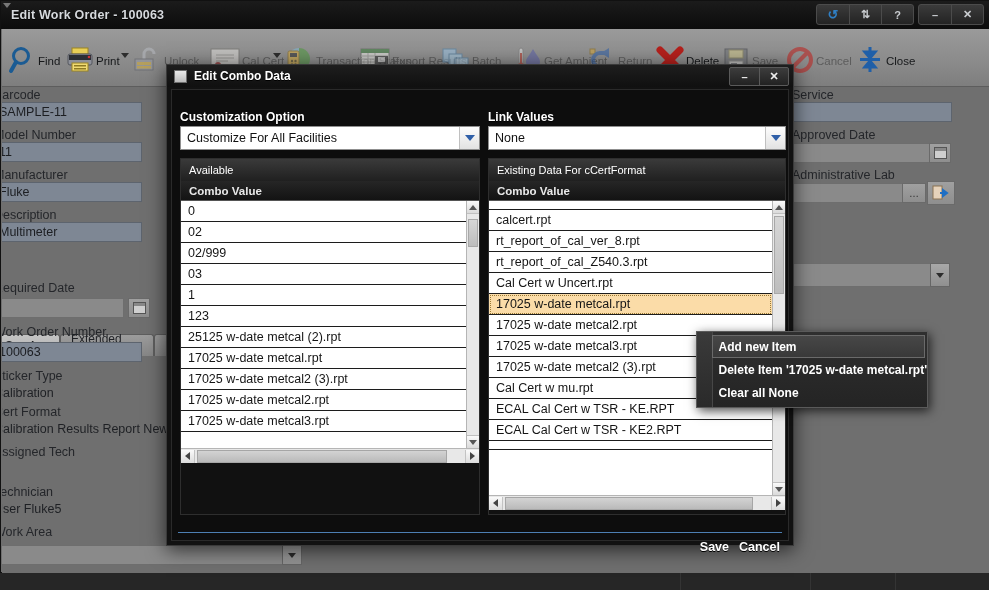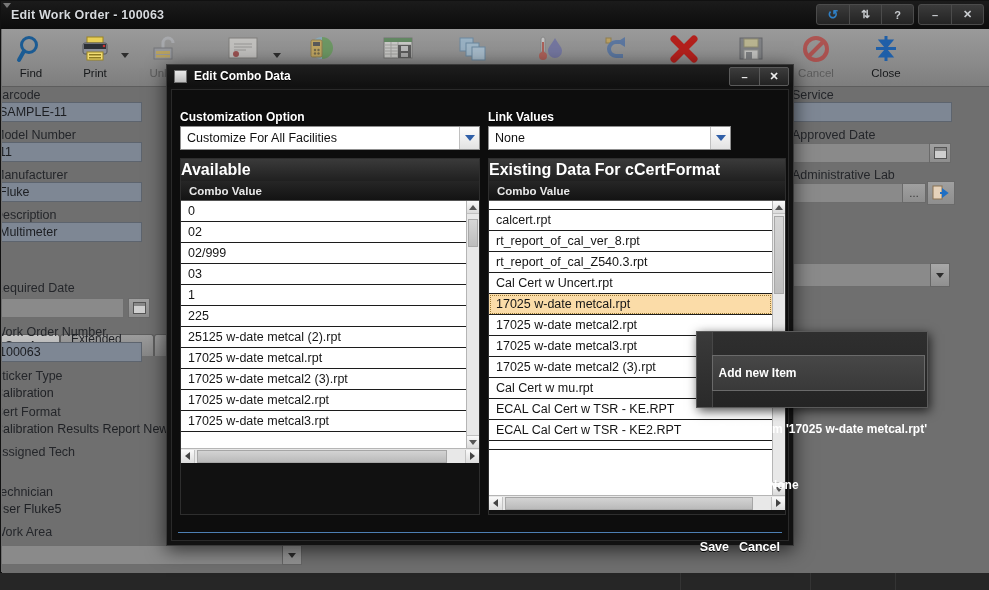--- a/index.html
+++ b/index.html
@@ -52,21 +52,21 @@
 
   
   .ribbon {
     position: absolute; left: 1px; top: 28px; width: 987px; height: 58px;
     background: linear-gradient(#9a9a9a, #8a8a8a 60%, #7e7e7e);
     border-bottom: 1px solid #5d5d5d;
     display: flex; align-items: flex-start;
   }
   .rb-item {
     position: relative; height: 58px;
-    display: flex; flex-direction: column; align-items: center; justify-content: flex-start;
+    display: flex; flex-direction: row; align-items: center; justify-content: flex-start;
     padding-top: 4px;
     cursor: default;
   }
   .rb-icon { height: 32px; display: flex; align-items: center; justify-content: center; }
   .rb-label {
     font-size: 11.5px; color: #16181a; margin-top: 2px; white-space: nowrap;
   }
   .rb-item.dim .rb-label { color: #5c5c5c; }
   .rb-item.dim .rb-icon { opacity: .55; }
   .rb-caret {
@@ -179,22 +179,22 @@
     width: 0; height: 0; border-left: 5px solid transparent; border-right: 5px solid transparent;
     border-top: 6px solid #2f5fa8;
   }
 
   
   .panel {
     position: absolute; border: 1px solid #2e2e2e; background: #111;
   }
   .panel-head {
     height: 22px; background: linear-gradient(#3a3a3a,#202020);
-    display: flex; align-items: center; 
-    color: #ffffff; font-size: 16px; font-weight: bold;
+    display: flex; align-items: center; padding-left: 8px;
+    color: #ffffff; font-size: 11px; font-weight: normal;
   }
   .grid-head {
     height: 20px; background: linear-gradient(#262626,#131313);
     border-bottom: 1px solid #555;
     display: flex; align-items: center; padding-left: 8px;
     color: #e9e9e9; font-size: 11.5px; font-weight: bold;
   }
   .grid-wrap { position: relative; background: #fff; overflow: hidden; }
   .grid-rows { position: absolute; left: 0; top: 0; right: 13px; bottom: 0; overflow: hidden; }
   .row {
@@ -261,24 +261,23 @@
     background: linear-gradient(#2f2f2f,#242424);
     border: 1px solid #5a5a5a;
     box-shadow: 2px 3px 10px rgba(0,0,0,.7);
     display: flex;
   }
   .ctx-gutter {
     width: 26px; background: linear-gradient(#3a3a3a,#2a2a2a); border-right: 1px solid #474747;
   }
   .ctx-items { flex: 1; padding: 3px 0; }
   .ctx-item {
-    height: 36px; display: flex; align-items: center; padding-left: 6px;
+    height: 23px; display: flex; align-items: center; padding-left: 6px;
     color: #ffffff; font-size: 12px; font-weight: bold; cursor: default;
     white-space: nowrap;
-    margin-top: 20px;
   }
   .ctx-item.hover {
     background: linear-gradient(#474747,#393939);
     border: 1px solid #6a6a6a; margin-left: -1px; margin-right: 2px;
   }
 
   
   .desk-strip {
     position: absolute; left: 0; top: 573px; width: 989px; height: 17px;
     background: #262626;
@@ -575,38 +574,38 @@
 
       <div class="sect-label" style="left:8px;top:20px">Customization Option</div>
       <div class="sel-box" style="left:8px;top:36px;width:300px">
         <span class="sel-text">Customize For All Facilities</span>
         <span class="sel-arrow">
             <span class="chev"></span>
           </span>
       </div>
 
       <div class="sect-label" style="left:316px;top:20px">Link Values</div>
-      <div class="sel-box" style="left:316px;top:36px;width:243px">
+      <div class="sel-box" style="left:316px;top:36px;width:298px">
         <span class="sel-text">None</span>
         <span class="sel-arrow">
             <span class="chev"></span>
           </span>
       </div>
 
       <div class="panel" style="left:8px;top:68px;width:300px;height:357px">
         <div class="panel-head">Available</div>
         <div class="grid-head">Combo Value</div>
         <div class="grid-wrap" style="height:247px">
           <div class="grid-rows" id="avail-rows">
               <div class="row">0</div>
               <div class="row">02</div>
               <div class="row">02/999</div>
               <div class="row">03</div>
               <div class="row">1</div>
-              <div class="row">225</div>
+              <div class="row">123</div>
               <div class="row">25125 w-date metcal (2).rpt</div>
               <div class="row">17025 w-date metcal.rpt</div>
               <div class="row">17025 w-date metcal2 (3).rpt</div>
               <div class="row">17025 w-date metcal2.rpt</div>
               <div class="row">17025 w-date metcal3.rpt</div>
             </div>
           <div class="vscroll">
             <div class="vs-btn">
                 <span class="tri-up"></span>
               </div>

